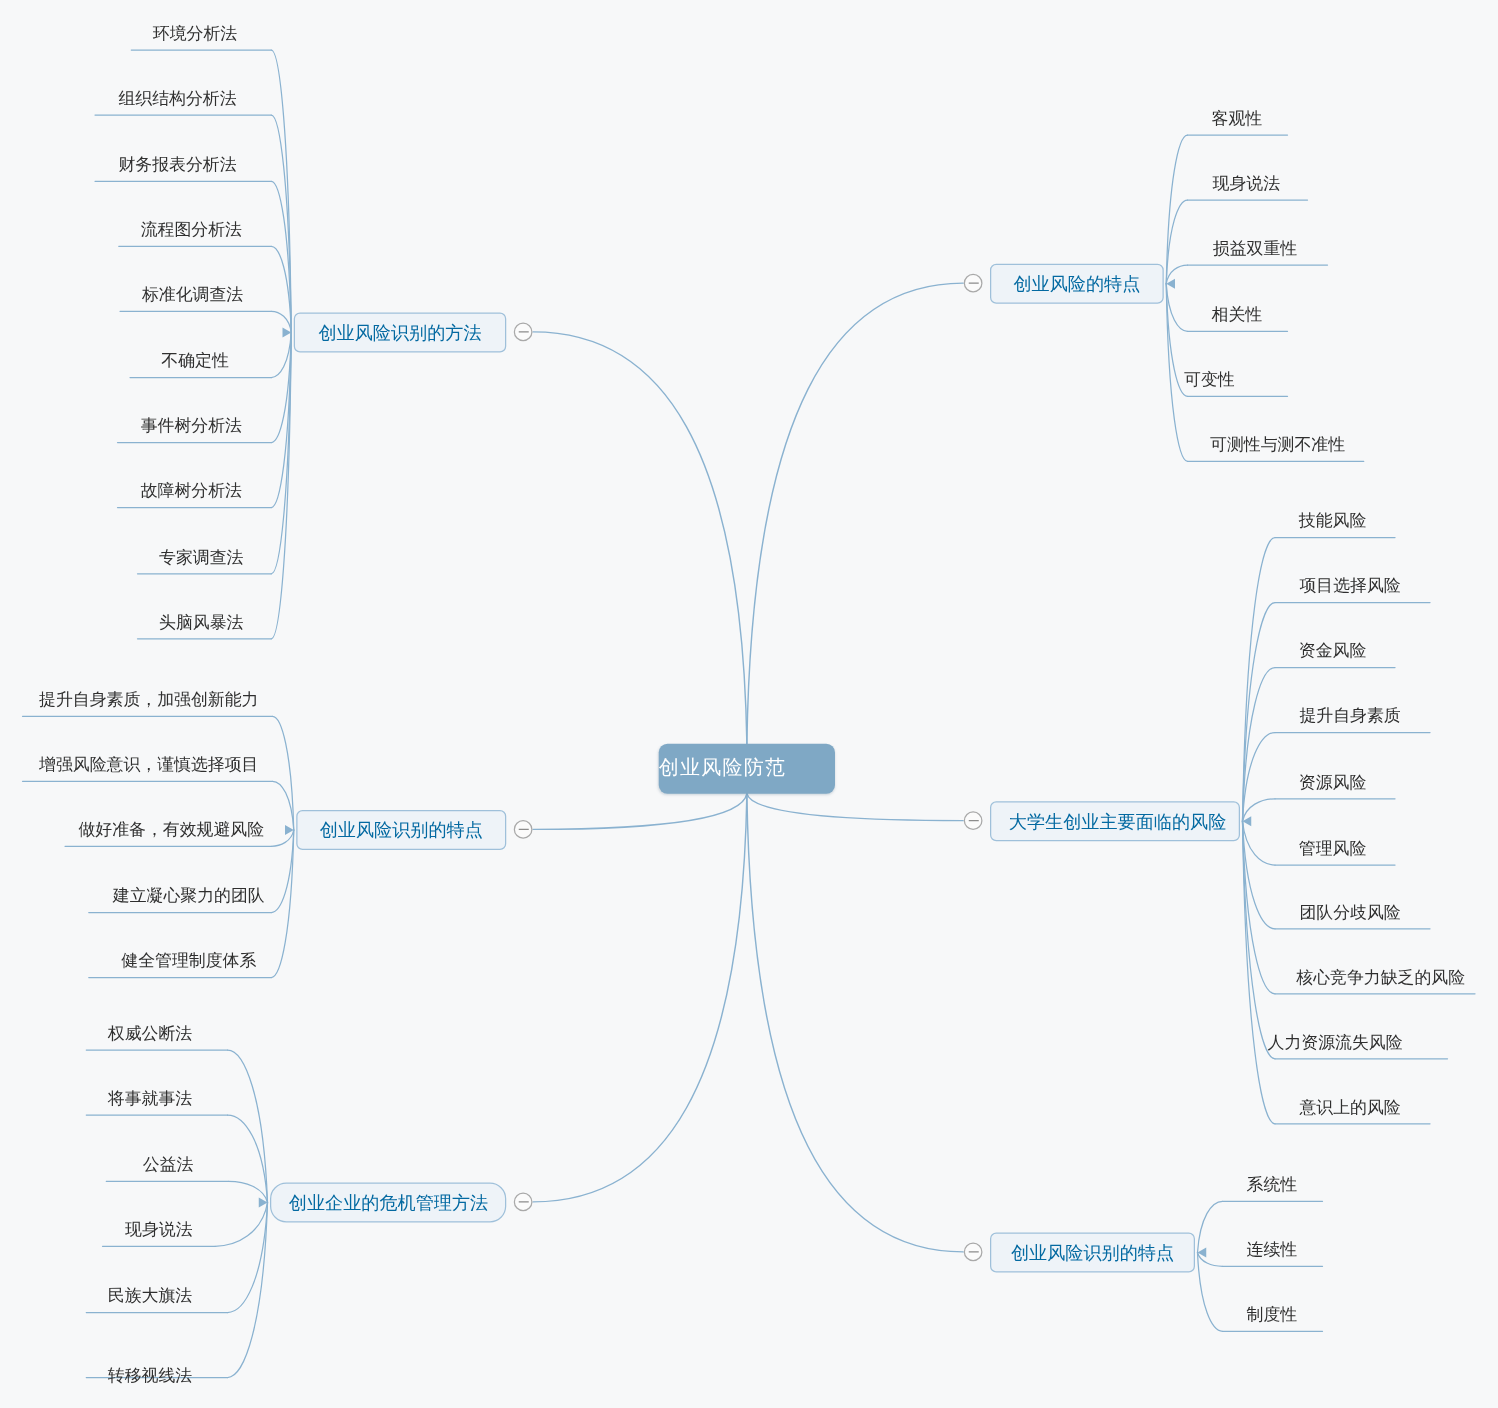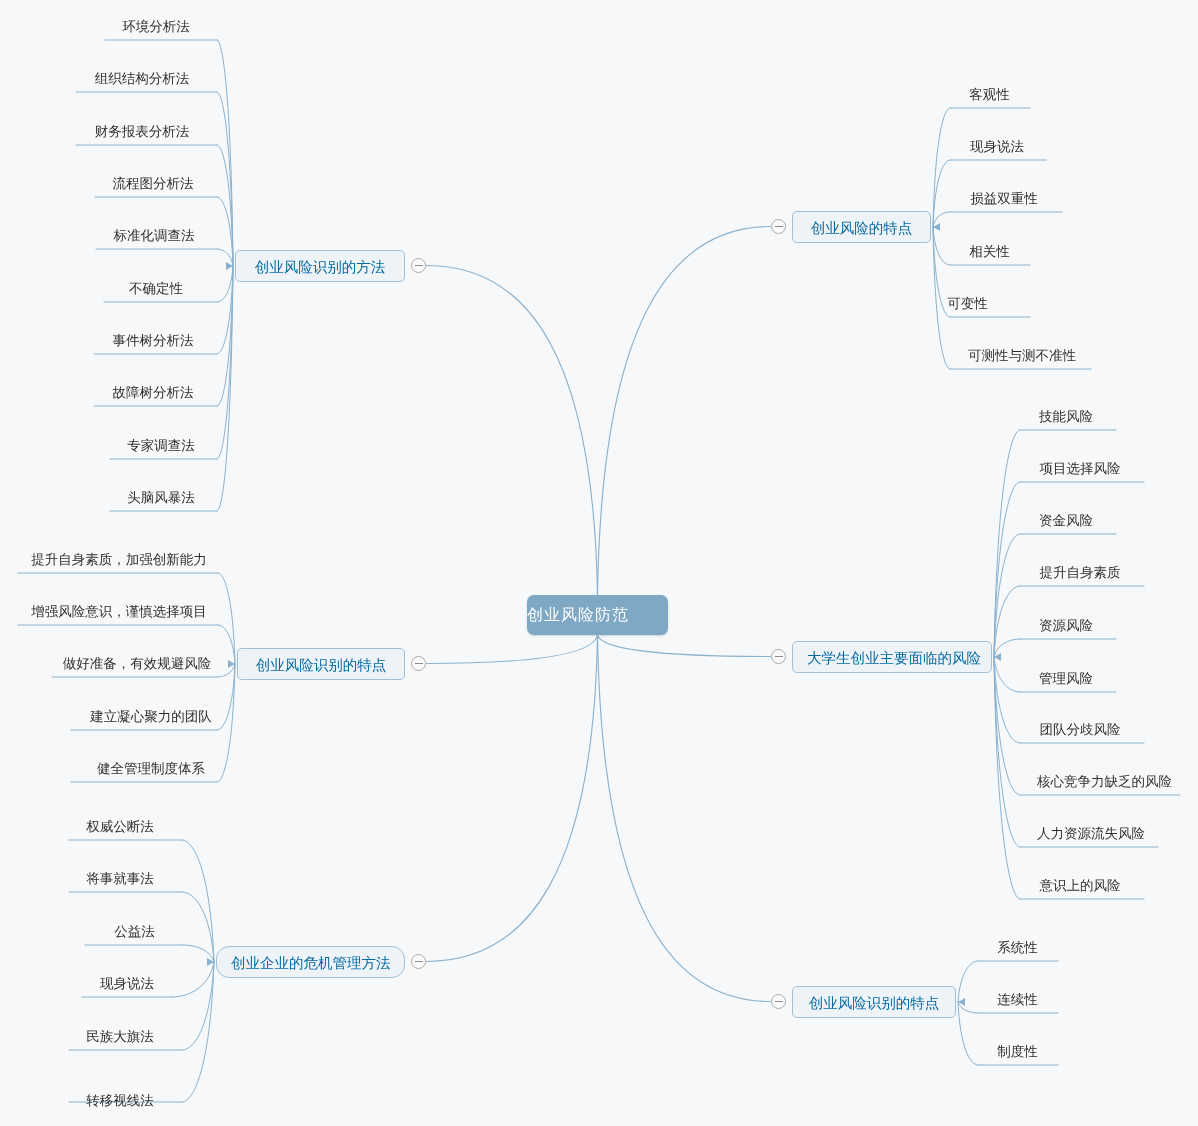--- a/index.html
+++ b/index.html
@@ -211,20 +211,20 @@
     <div class="node branch-node" style="left: 792px; top: 641px; width: 200px; height: 32px;">大学生创业主要面临的风险</div>
     <div class="toggle" style="left: 771px; top: 649px;"></div>
     <div class="node leaf-node" style="left: 1035px; top: 408px; width: 62px;">技能风险</div>
     <div class="node leaf-node" style="left: 1035px; top: 460px; width: 90px;">项目选择风险</div>
     <div class="node leaf-node" style="left: 1035px; top: 512px; width: 62px;">资金风险</div>
     <div class="node leaf-node" style="left: 1035px; top: 564px; width: 90px;">提升自身素质</div>
     <div class="node leaf-node" style="left: 1035px; top: 617px; width: 62px;">资源风险</div>
     <div class="node leaf-node" style="left: 1035px; top: 670px; width: 62px;">管理风险</div>
     <div class="node leaf-node" style="left: 1035px; top: 721px; width: 90px;">团队分歧风险</div>
     <div class="node leaf-node" style="left: 1035px; top: 773px; width: 131px;">核心竞争力缺乏的风险</div>
-    <div class="node leaf-node" style="left: 1035px; top: 825px; width: 104px;">人力资源流失风险</div>
+    <div class="node leaf-node" style="left: 1012px; top: 825px; width: 104px;">人力资源流失风险</div>
     <div class="node leaf-node" style="left: 1035px; top: 877px; width: 90px;">意识上的风险</div>
     <div class="node branch-node" style="left: 792px; top: 986px; width: 164px; height: 32px;">创业风险识别的特点</div>
     <div class="toggle" style="left: 771px; top: 994px;"></div>
     <div class="node leaf-node" style="left: 994px; top: 939px; width: 47px;">系统性</div>
     <div class="node leaf-node" style="left: 994px; top: 991px; width: 47px;">连续性</div>
     <div class="node leaf-node" style="left: 994px; top: 1043px; width: 47px;">制度性</div>
   </div>
 
 </body></html>

